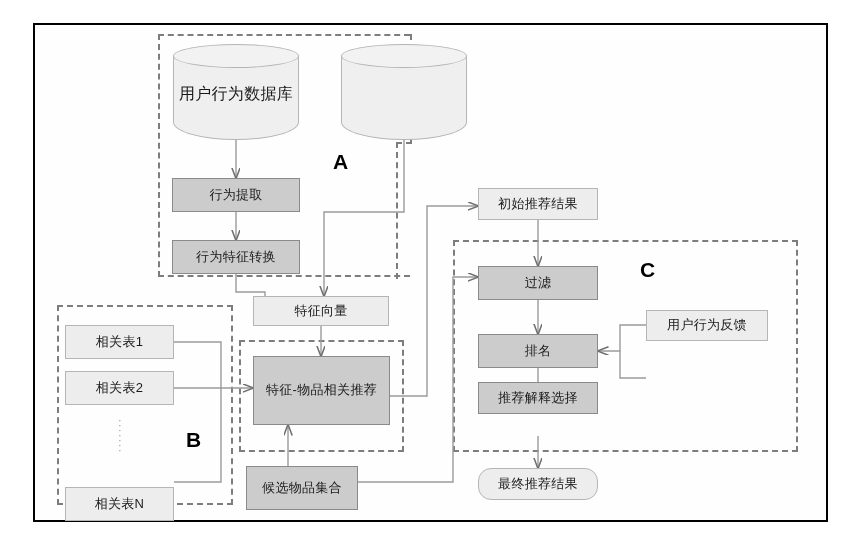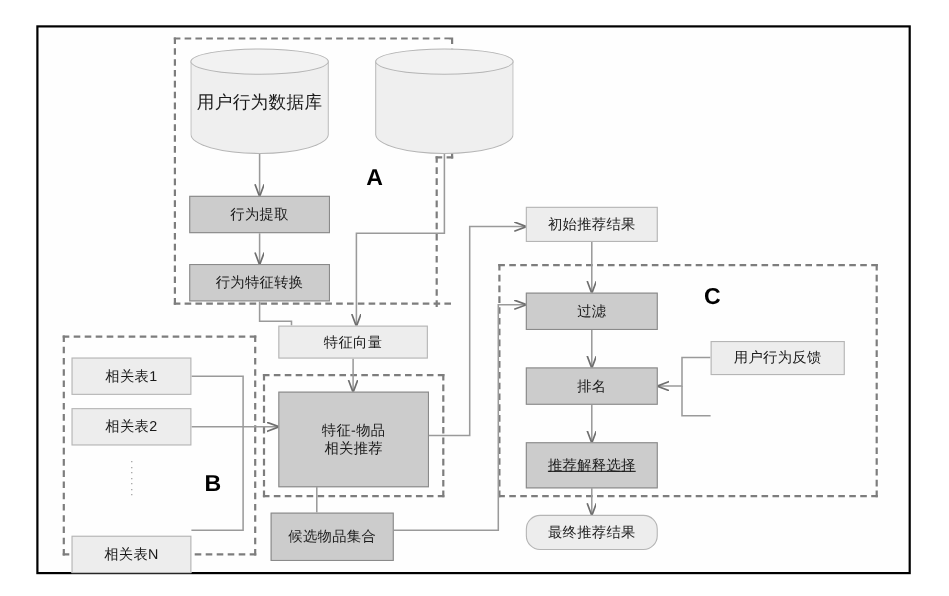--- a/index.html
+++ b/index.html
@@ -232,42 +232,42 @@
     <span>·</span>
     <span>·</span>
     <span>·</span>
     <span>·</span>
   </div>
 
   <div class="node data" style="left:65px; top:465px; width:109px; height:34px;margin-top:22px;">
     <span>相关表N</span>
   </div>
 
-  <div class="node process" style="left:253px; top:356px; width:137px; height:87px; flex-direction:column;">
+  <div class="node process" style="left:253px; top:356px; width:137px; height:69px; flex-direction:row;">
     <span>特征-物品</span>
     <span>相关推荐</span>
   </div>
 
   <div class="node process" style="left:246px; top:466px; width:112px; height:44px;">
     <span>候选物品集合</span>
   </div>
 
   <div class="node data" style="left:478px; top:188px; width:120px; height:32px;">
     <span>初始推荐结果</span>
   </div>
 
   <div class="node process" style="left:478px; top:266px; width:120px; height:34px;">
     <span>过滤</span>
   </div>
 
   <div class="node process" style="left:478px; top:334px; width:120px; height:34px;">
     <span>排名</span>
   </div>
 
-  <div class="node process" style="left:478px; top:402px; width:120px; height:42px;text-decoration:underline;">
+  <div class="node process" style="left:478px; top:382px; width:120px; height:32px;">
     <span>推荐解释选择</span>
   </div>
 
   <div class="node data" style="left:478px; top:468px; width:120px; height:32px;border-radius:13px;">
     <span>最终推荐结果</span>
   </div>
 
   <div class="node data" style="left:646px; top:310px; width:122px; height:31px;">
     <span>用户行为反馈</span>
   </div>

